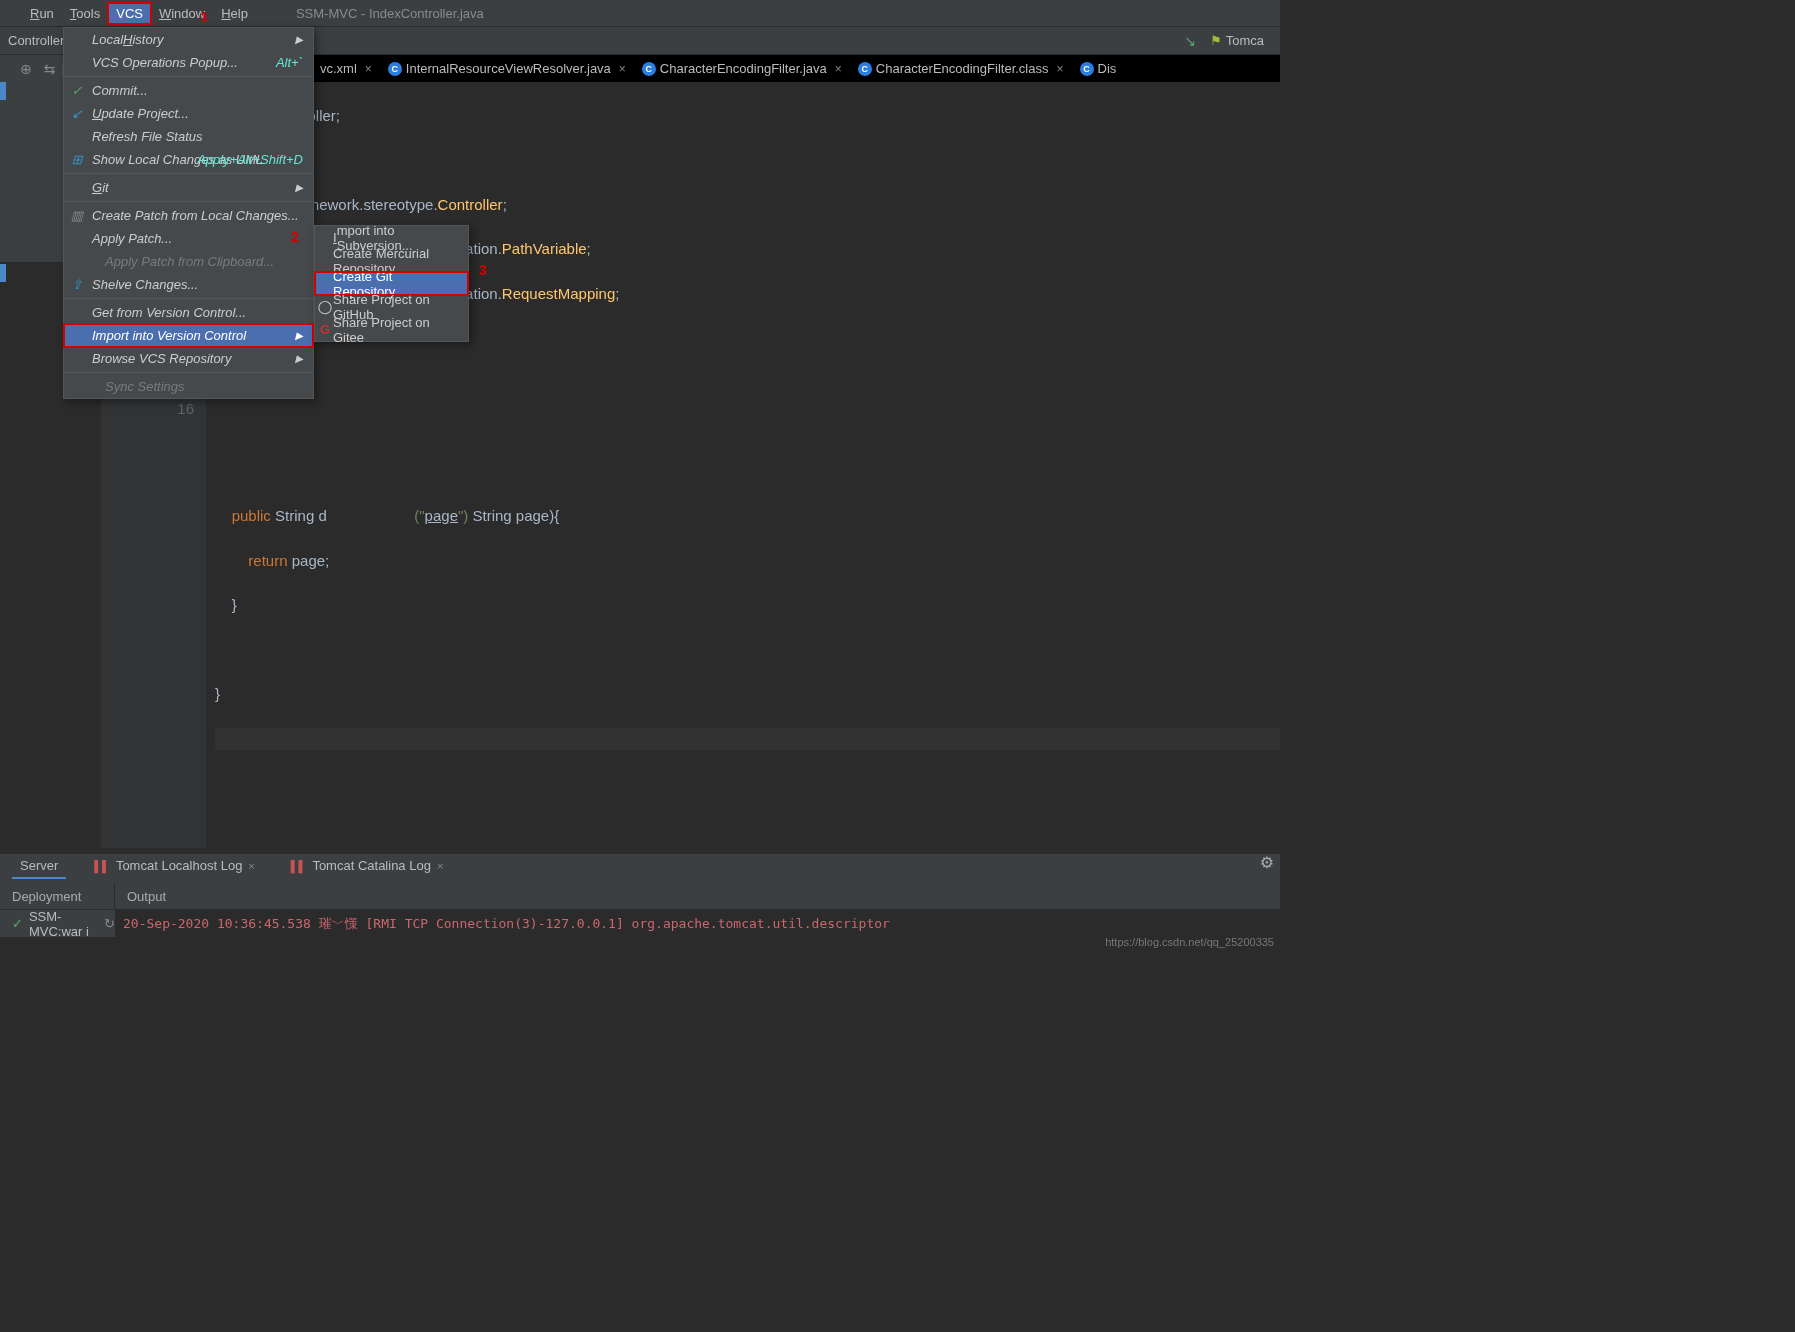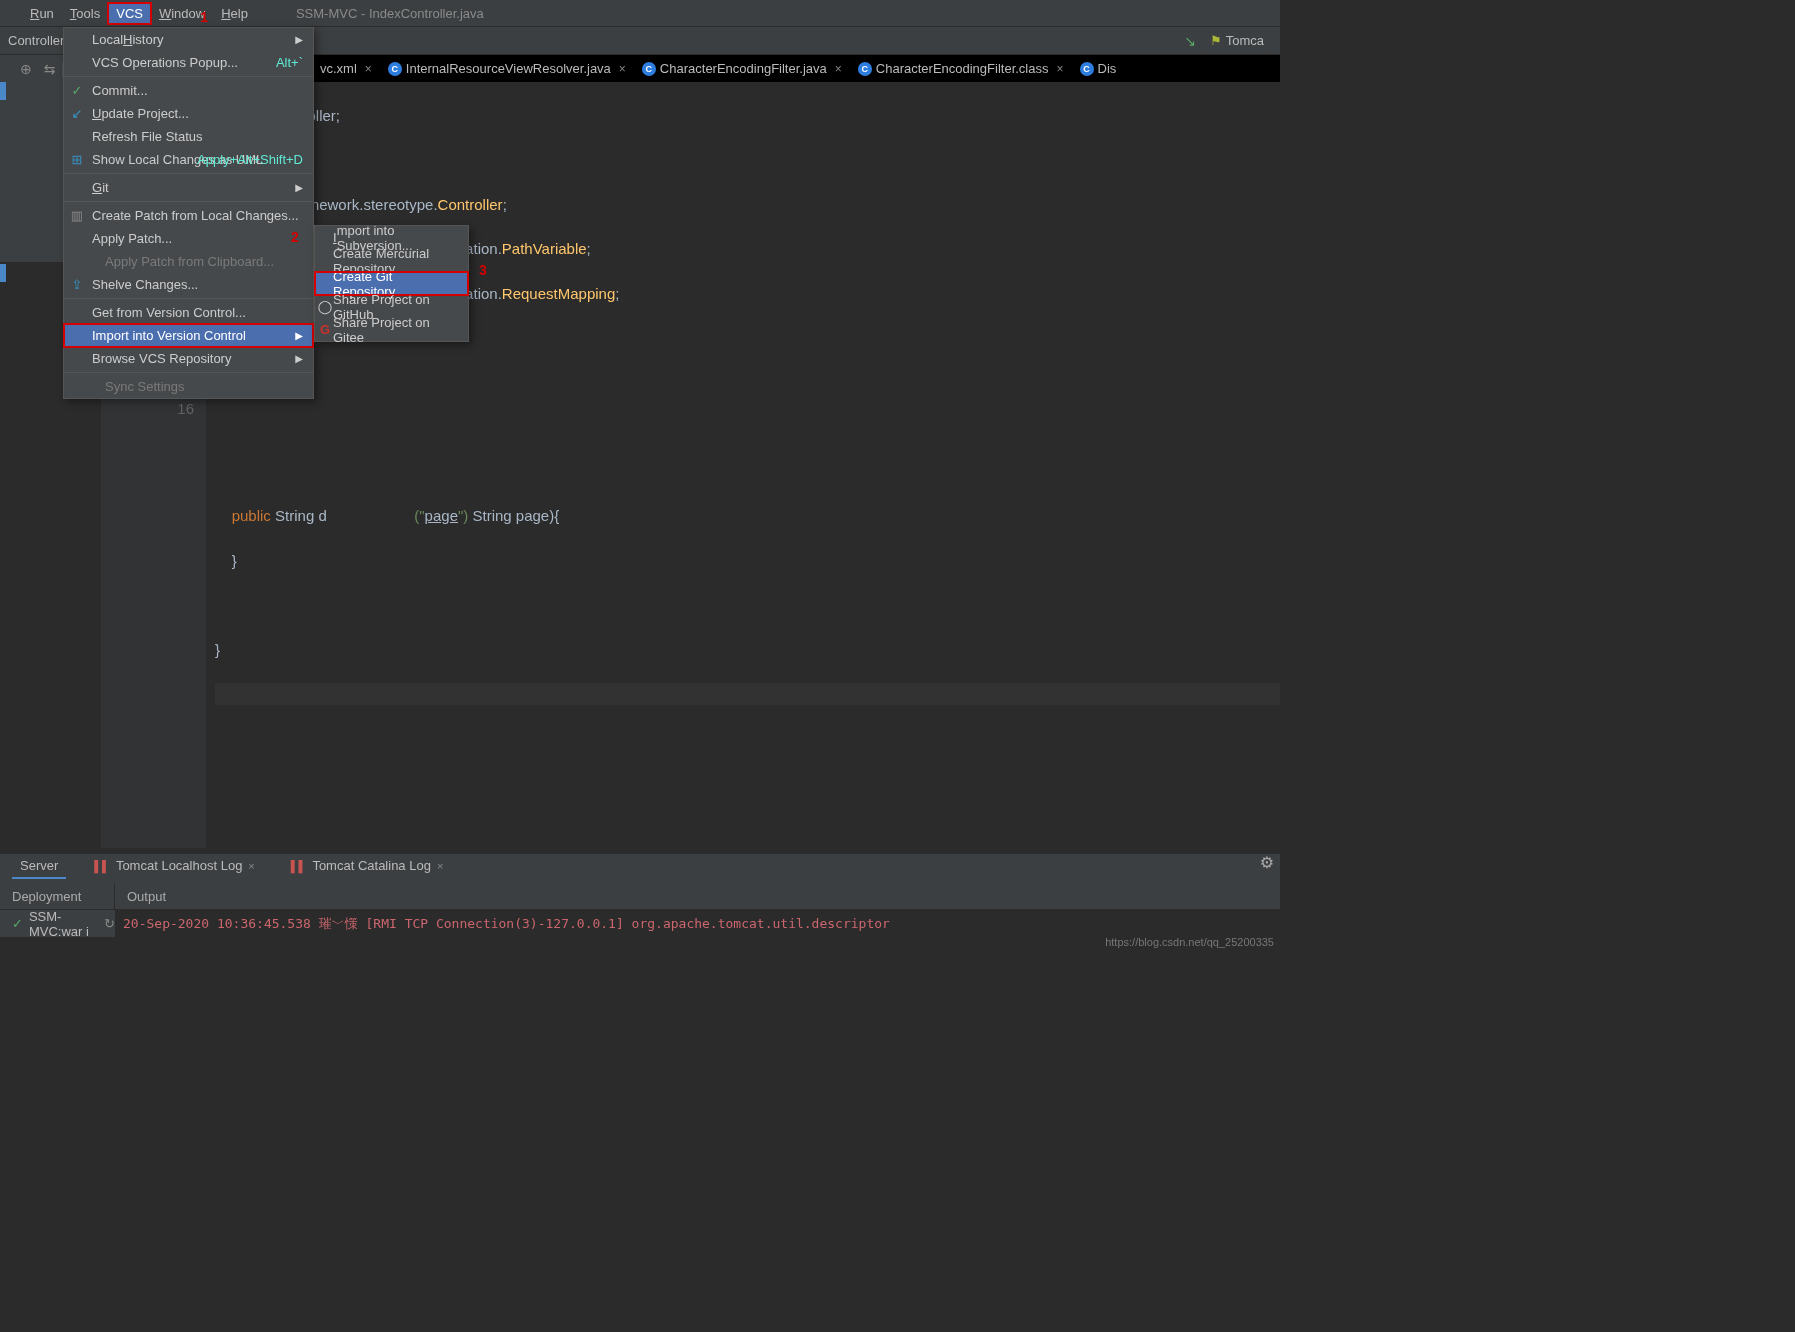--- a/index.html
+++ b/index.html
@@ -30,21 +30,21 @@
     .gutter div { height:22px; line-height:22px; position:relative; }
 
     .code { position:absolute; left:130px; top:0; right:0; color:#a9b7c6; white-space:pre; }
     .code div { height:22px; line-height:22px; }
     .kw { color:#cc7832; }
     .cls { color:#ffc66d; }
     .str { color:#6a8759; }
     .param { color:#a9b7c6; text-decoration:underline; }
     .current-line { background:#323232; }
 
-    .vcs-menu { position:absolute; left:63px; top:27px; width:251px; background:#46494b; border:1px solid #555; box-shadow:3px 3px 8px rgba(0,0,0,.4); z-index:50; }
+    .vcs-menu { position:absolute; left:63px; top:27px; width:251px; background:#46494b; border:1px solid #555; box-shadow:3px 3px 8px rgba(0,0,0,.4); z-index:50;font-style:italic; }
     .menu-row { height:23px; display:flex; align-items:center; padding:0 10px 0 28px; color:#ccc; position:relative; cursor:pointer; }
     .menu-row u { text-decoration:underline; }
     .menu-row.disabled { color:#7a7a7a;padding-left:41px; }
     .menu-row .shortcut { position:absolute; right:10px; color:#5eead4; }
     .menu-row .arrow { position:absolute; right:10px; color:#ccc; font-size:10px; }
     .menu-row .micon { position:absolute; left:6px; top:4px; width:14px; height:14px; display:flex; align-items:center; justify-content:center; }
     .menu-sep { height:1px; background:#555; margin:2px 0; }
     .menu-row.selected { background:#4b6eaf; color:#fff; }
     .menu-row.boxed { outline:2px solid #d40000; outline-offset:-1px; }
 
@@ -155,20 +155,21 @@
 <div>                    <span>troller;</span></div>
 <div></div>
 <div>                    <span>amework.stereotype.</span><span class="cls">Controller</span><span>;</span></div>
 <div>                    <span>amework.web.bind.annotation.</span><span class="cls">PathVariable</span><span>;</span></div>
 <div>                    <span>amework.web.bind.annotation.</span><span class="cls">RequestMapping</span><span>;</span></div>
 <div></div>
 <div></div>
 <div></div>
 <div></div>
 <div>    <span class="kw">public</span><span> String d</span>                     <span class="str">(</span><span class="str">"</span><span class="param">page</span><span class="str">"</span><span class="str">)</span> String page){</div>
+<div>        <span class="kw">return</span><span> page;</span></div>
 <div>    <span>}</span></div>
 <div></div>
 <div><span>}</span></div>
 <div class="current-line"></div>
   </div>
 </div>
 
 <div class="vcs-menu">
   <div class="menu-row">Local <u>H</u>istory<span class="arrow">▶</span></div>
   <div class="menu-row">

